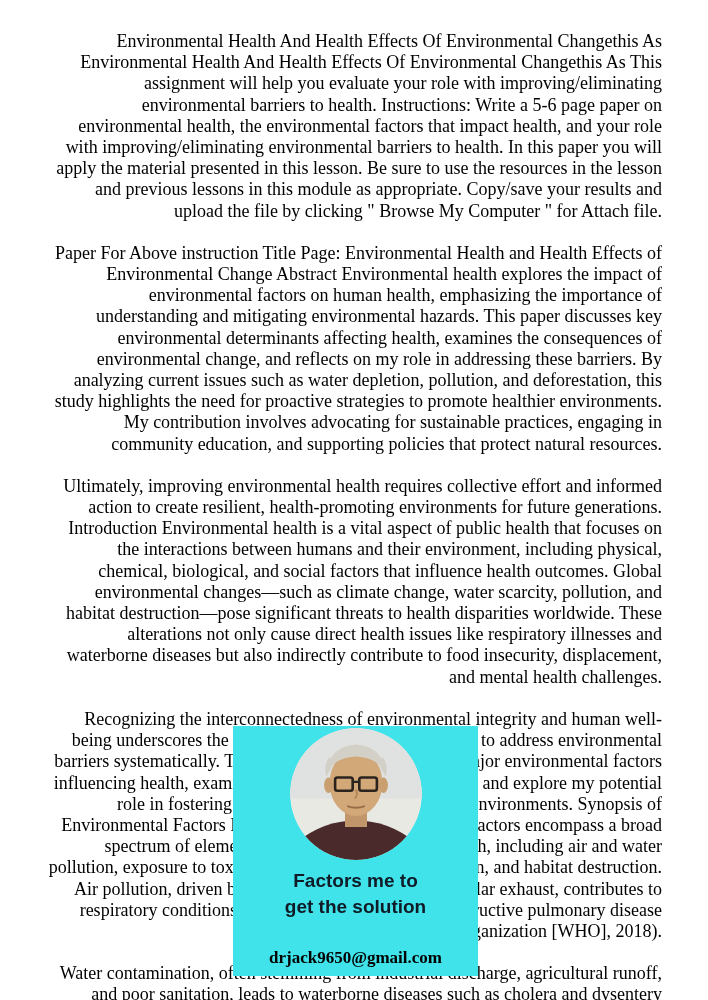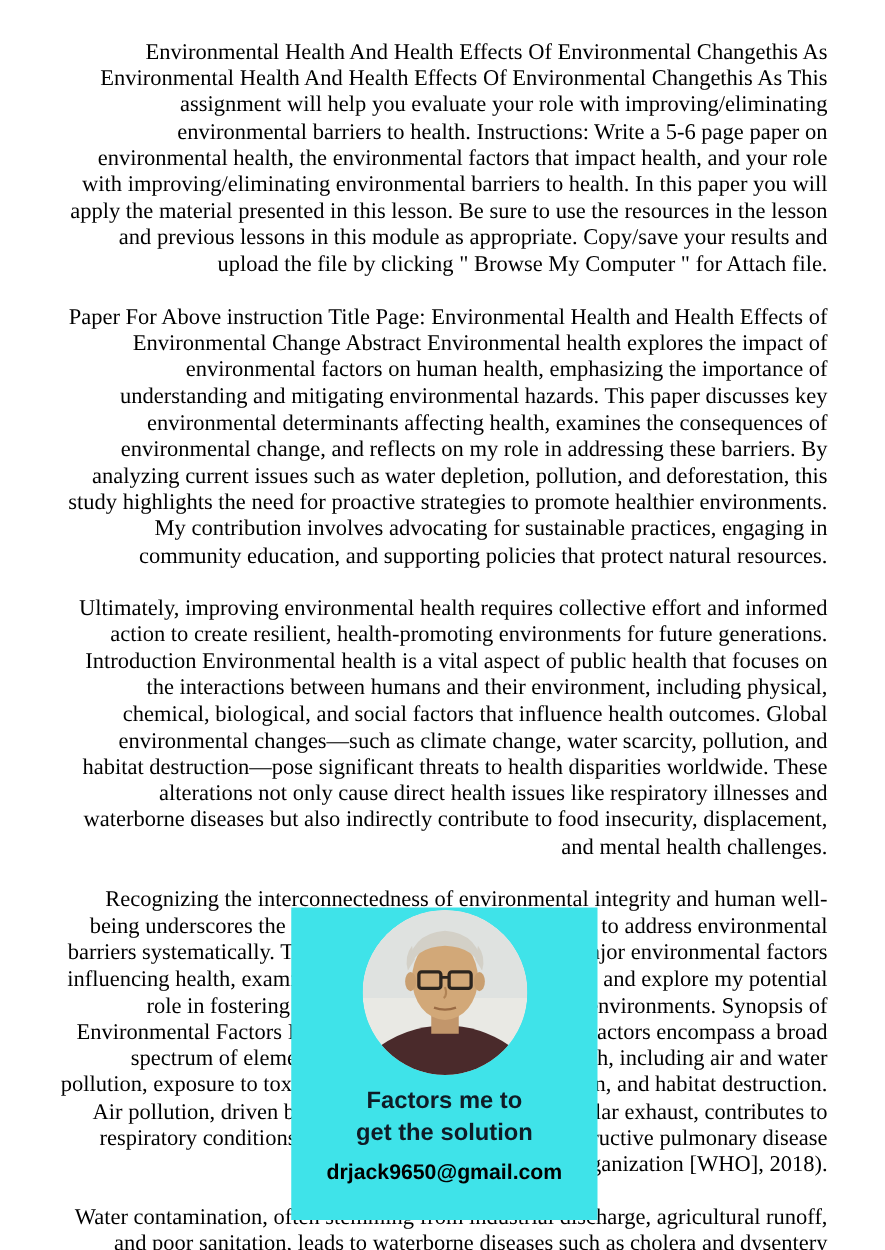--- a/index.html
+++ b/index.html
@@ -47,26 +47,26 @@
   }
   .cta-line {
     font-family: "Liberation Sans", sans-serif;
     font-weight: 700;
     font-size: 19px;
     line-height: 26px;
     color: #0f1b26;
   }
   .cta-line.first { margin-top: 8px; }
   .email-line {
-    font-family: Liberation Sans, sans-serif;
+    font-family: Liberation Serif, serif;
     font-weight: 700;
     font-size: 17px;
     line-height: 24px;
     color: #000000;
-    margin-top: 6px;
+    margin-top: 26px;
   }
 </style>
 </head>
 <body>
 
 <div class="page">
 
   <div class="content">
     <p>Environmental Health And Health Effects Of Environmental Changethis As Environmental Health And Health Effects Of Environmental Changethis As This assignment will help you evaluate your role with improving/eliminating environmental barriers to health. Instructions: Write a 5-6 page paper on environmental health, the environmental factors that impact health, and your role with improving/eliminating environmental barriers to health. In this paper you will apply the material presented in this lesson. Be sure to use the resources in the lesson and previous lessons in this module as appropriate. Copy/save your results and upload the file by clicking " Browse My Computer " for Attach file.</p>
     <p>Paper For Above instruction Title Page: Environmental Health and Health Effects of Environmental Change Abstract Environmental health explores the impact of environmental factors on human health, emphasizing the importance of understanding and mitigating environmental hazards. This paper discusses key environmental determinants affecting health, examines the consequences of environmental change, and reflects on my role in addressing these barriers. By analyzing current issues such as water depletion, pollution, and deforestation, this study highlights the need for proactive strategies to promote healthier environments. My contribution involves advocating for sustainable practices, engaging in community education, and supporting policies that protect natural resources.</p>

